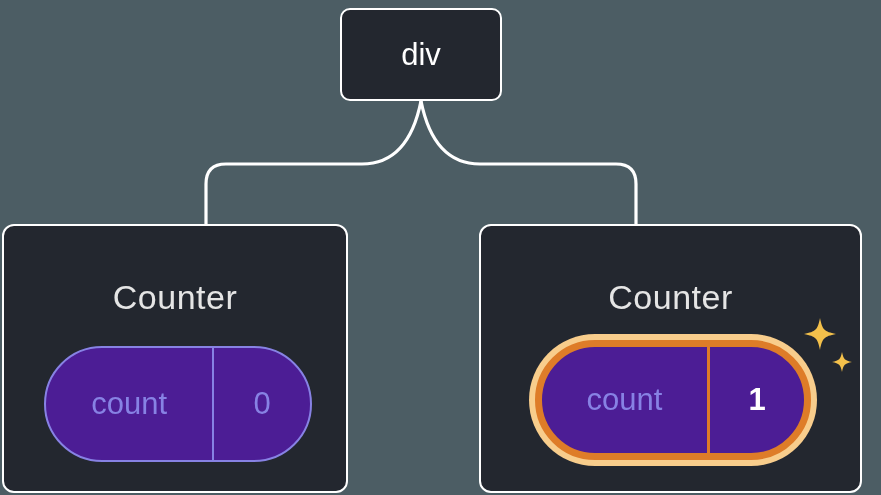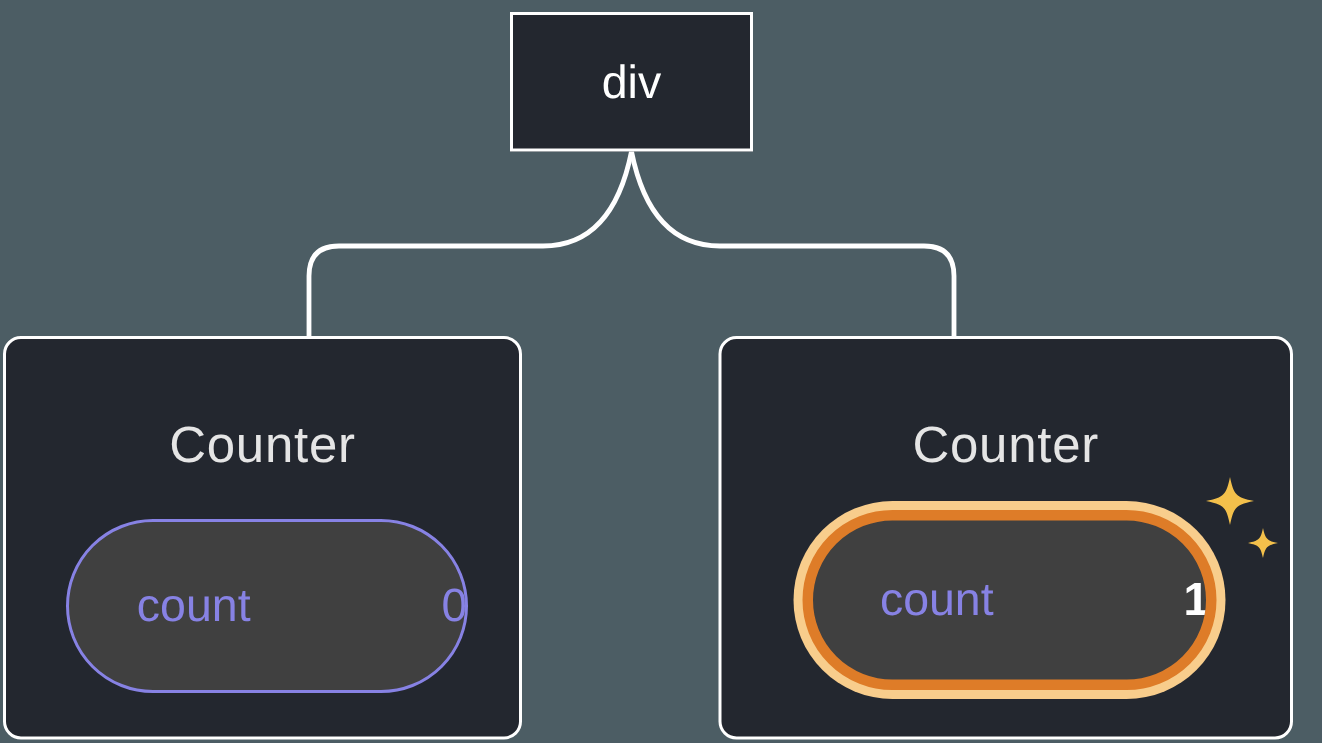--- a/index.html
+++ b/index.html
@@ -25,43 +25,42 @@
     border-radius: 12px;
   }
   .div-node {
     left: 340px; top: 8px;
     width: 162px; height: 93px;
     display: flex;
     align-items: center;
     justify-content: center;
     color: #FFFFFF;
     font-size: 31px;
-    border-radius: 0;
+    border-radius: 10px;
   }
   .card {
     top: 224px;
     height: 269px;
   }
   .card-left  { left: 2px;   width: 346px; }
   .card-right { left: 479px; width: 383px; }
   .card-title {
     margin-top: 52px;
     text-align: center;
     color: #e5e5e5;
     font-size: 34px;
     letter-spacing: 0.5px;
   }
   .pill {
     position: absolute;
     border-radius: 999px;
     display: flex;
     align-items: stretch;
     overflow: hidden;
-    background: #404040;
-    gap: 41px;
+    background: #4c1d95;
   }
   .pill-normal {
     left: 40px; top: 120px;
     width: 268px; height: 116px;
     border: 2px solid #8782E4;
   }
   .pill-highlight {
     left: 54px; top: 114px;
     width: 276px; height: 120px;
     border: 7px solid #DE7C28;

